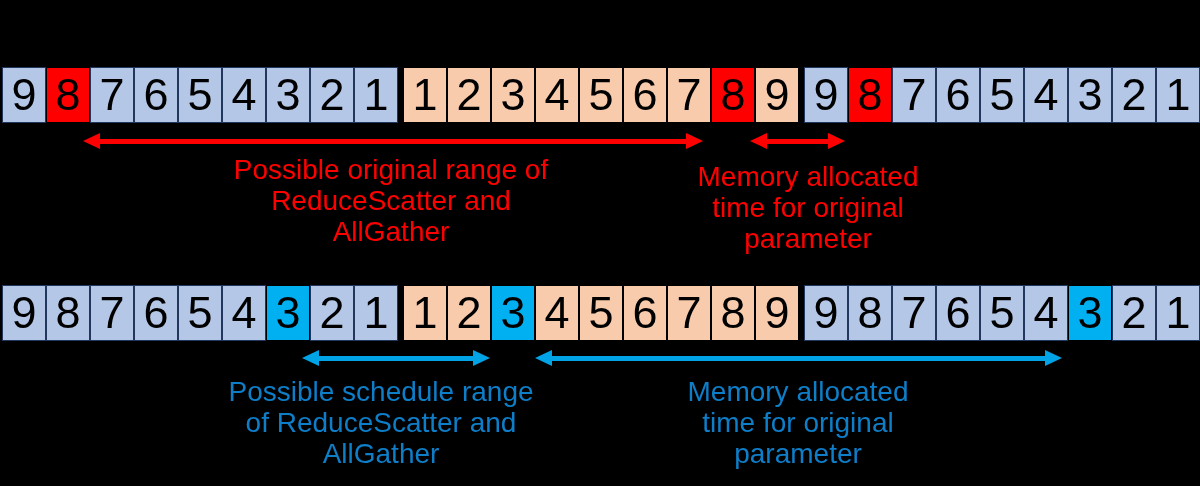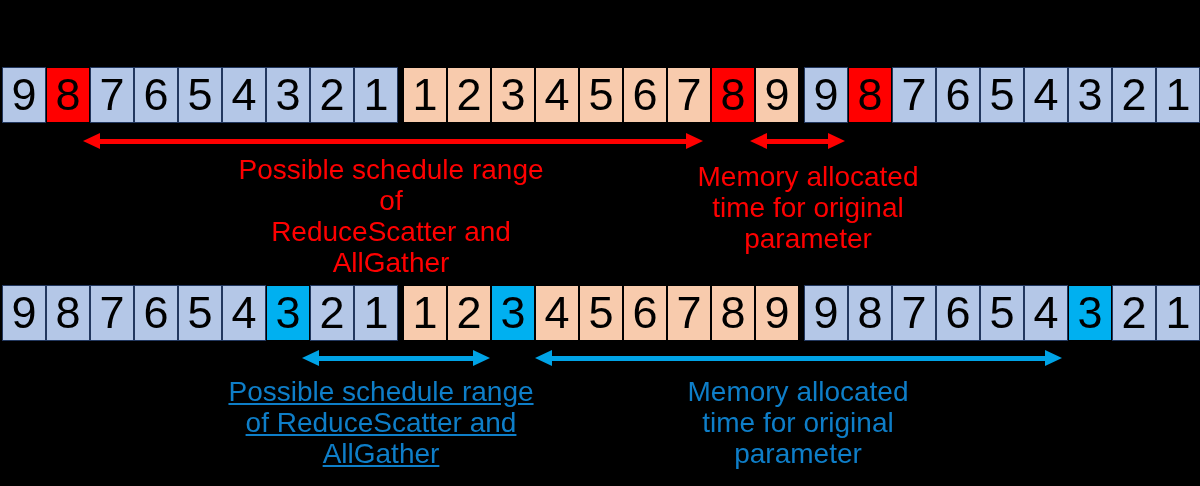--- a/index.html
+++ b/index.html
@@ -46,21 +46,21 @@
   .label{
     position:absolute;
     text-align:center;
     white-space:pre-line;
     font-size:28px;line-height:31px;
   }
   .label.red{color:var(--red);}
   .label.blue{color:var(--blue-text);}
   #label-r1-schedule{left:231px;top:154px;width:320px;}
   #label-r1-memory{left:687px;top:161px;width:242px;}
-  #label-r2-schedule{left:221px;top:376px;width:320px;text-decoration:underline;}
+  #label-r2-schedule{left:221px;top:376px;width:320px;}
   #label-r2-memory{left:677px;top:376px;width:242px;}
 </style>
 </head>
 <body>
 
 <div class="stage">
 
   <div class="section" id="r1s1">
       <div class="cell blue">9</div>
       <div class="cell blue hl-red">8</div>
@@ -99,21 +99,21 @@
     <span class="head head-l"></span>
     <span class="shaft"></span>
     <span class="head head-r"></span>
   </div>
   <div class="arrow red" id="arrow-r1-memory">
     <span class="head head-l"></span>
     <span class="shaft"></span>
     <span class="head head-r"></span>
   </div>
 
-  <div class="label red" id="label-r1-schedule">Possible schedule range of
+  <div class="label red" id="label-r1-schedule">Possible original range of
 ReduceScatter and
 AllGather</div>
   <div class="label red" id="label-r1-memory">Memory allocated
 time for original
 parameter</div>
 
   <div class="section" id="r2s1">
       <div class="cell blue">9</div>
       <div class="cell blue">8</div>
       <div class="cell blue">7</div>

